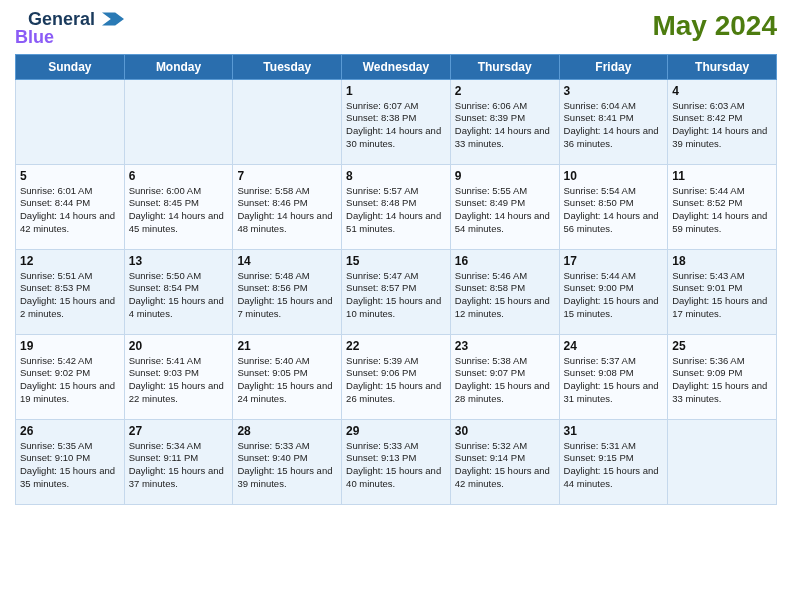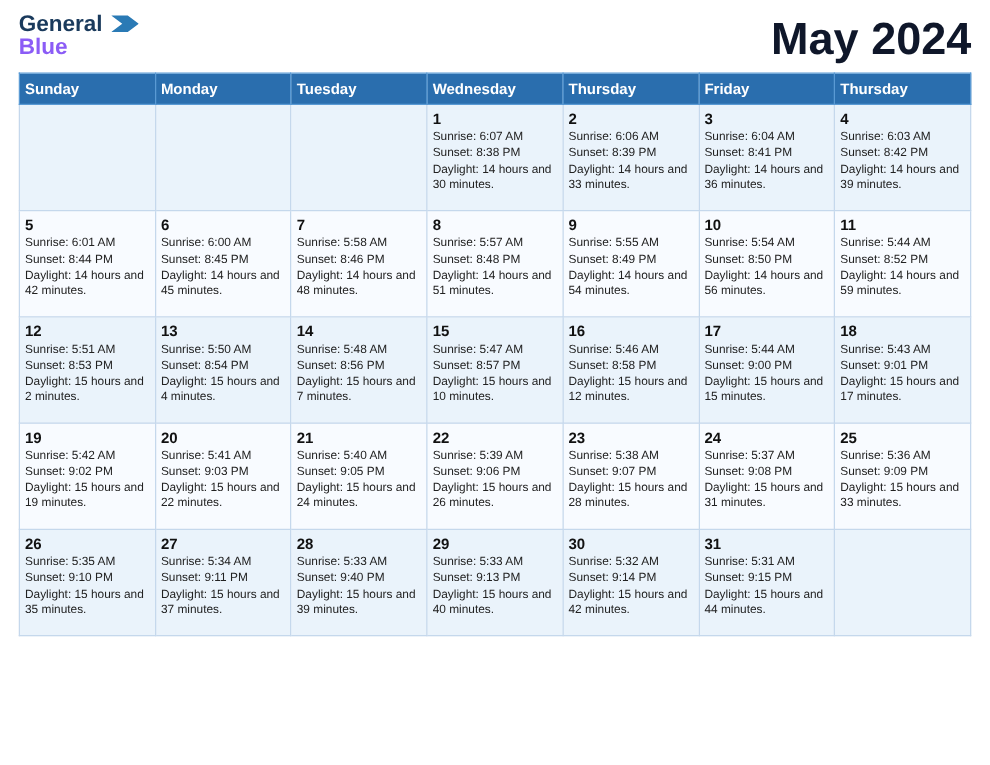--- a/index.html
+++ b/index.html
@@ -23,41 +23,41 @@
     }
     .logo-arrow {
       width: 22px;
       height: 14px;
       margin-top: -2px;
     }
     .title-block {
       text-align: right;
     }
     .month-year {
-      font-size: 36px;
+      font-size: 28px;
       font-weight: bold;
-      color: #0f172a;
+      color: #4d7c0f;
     }
     .location {
       font-size: 15px;
       color: #333;
       font-style: italic;
     }
     table {
       width: 100%;
       border-collapse: collapse;
       table-layout: fixed;
     }
     thead tr th {
       background-color: #2a6eae;
       color: #fff;
       font-size: 12px;
       font-weight: bold;
       padding: 5px 4px;
-      text-align: left;
+      text-align: center;
       border: 1px solid #5a9ad4;
     }
     tbody tr td {
       border: 1px solid #c5d8ec;
       vertical-align: top;
       padding: 4px 4px;
       font-size: 10px;
       color: #222;
       height: 85px;
       background: #fff;
@@ -79,21 +79,21 @@
       font-size: 9.5px;
       color: #222;
       line-height: 1.35;
     }
   </style>
 </head>
 <body>
 
 <div class="header">
   <div class="logo">
-    <div style="display:flex;align-items:center;gap:2px;">
+    <div style="display:flex;align-items:center;gap:2px;margin-left:13px;">
       <div style="font-size:18px;font-weight:bold;color:#1a3a5c;line-height:1.1;">
         <span style="color:#1a3a5c;">General</span>
         <svg class="logo-arrow" viewBox="0 0 30 18" width="28" height="18" style="display:inline-block;vertical-align:middle;margin-left:2px;">
           <polygon points="0,0 18,0 30,9 18,18 0,18 12,9" fill="#2a7ab5"></polygon>
         </svg>
       </div>
     </div>
     <div style="font-size:18px;font-weight:bold;color:#8b5cf6;line-height:1.1;margin-top:-2px;">Blue</div>
   </div>
   <div class="title-block">

